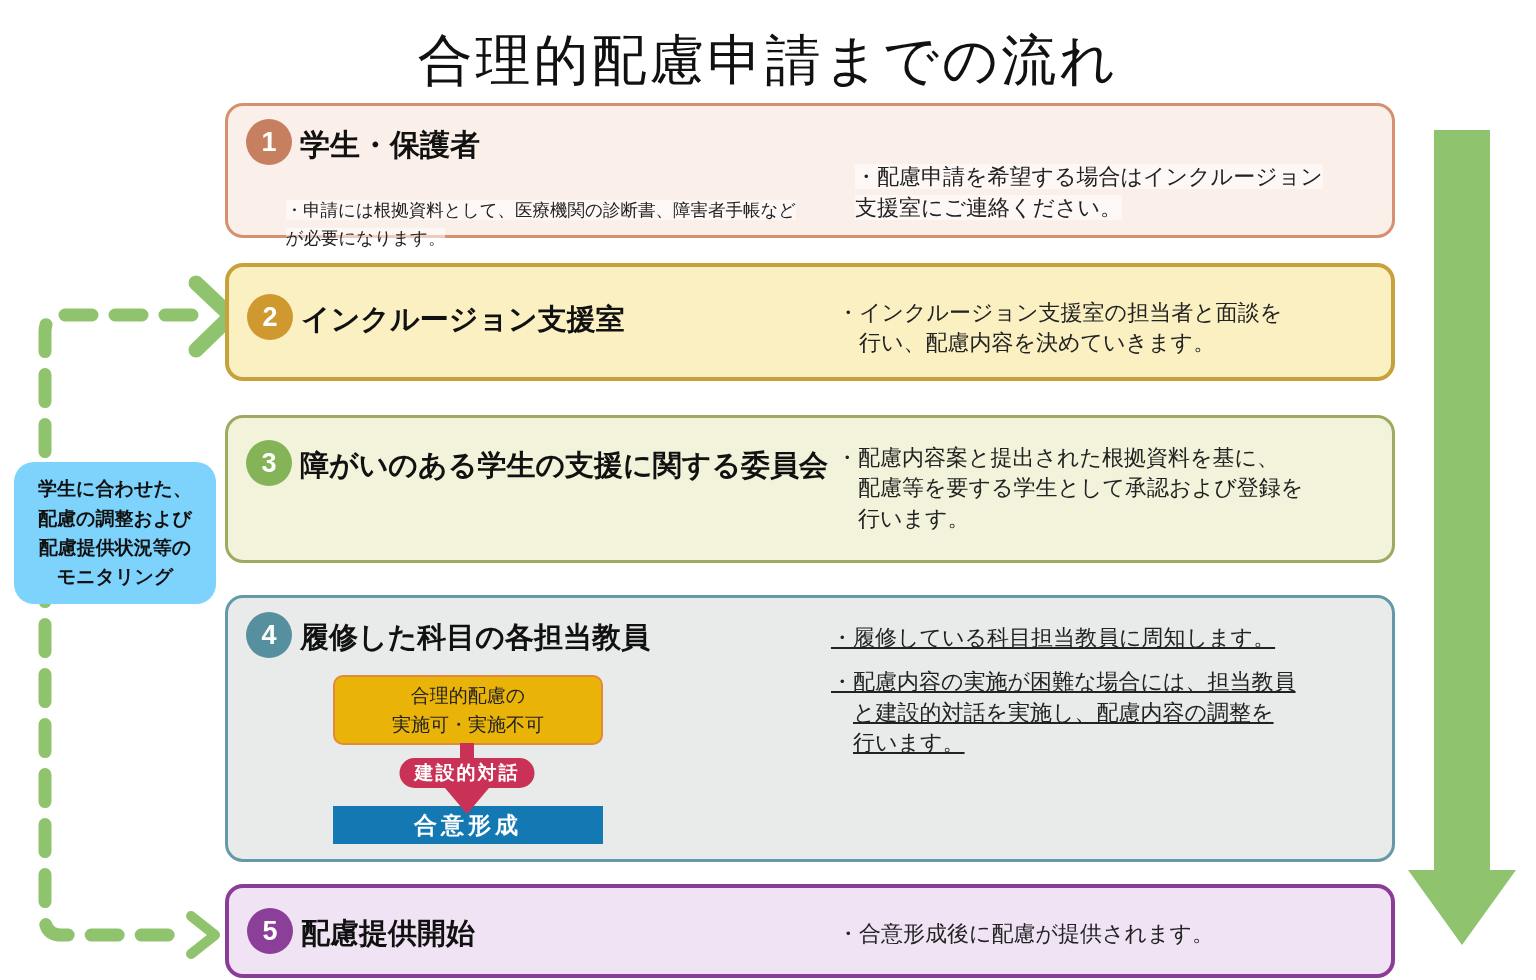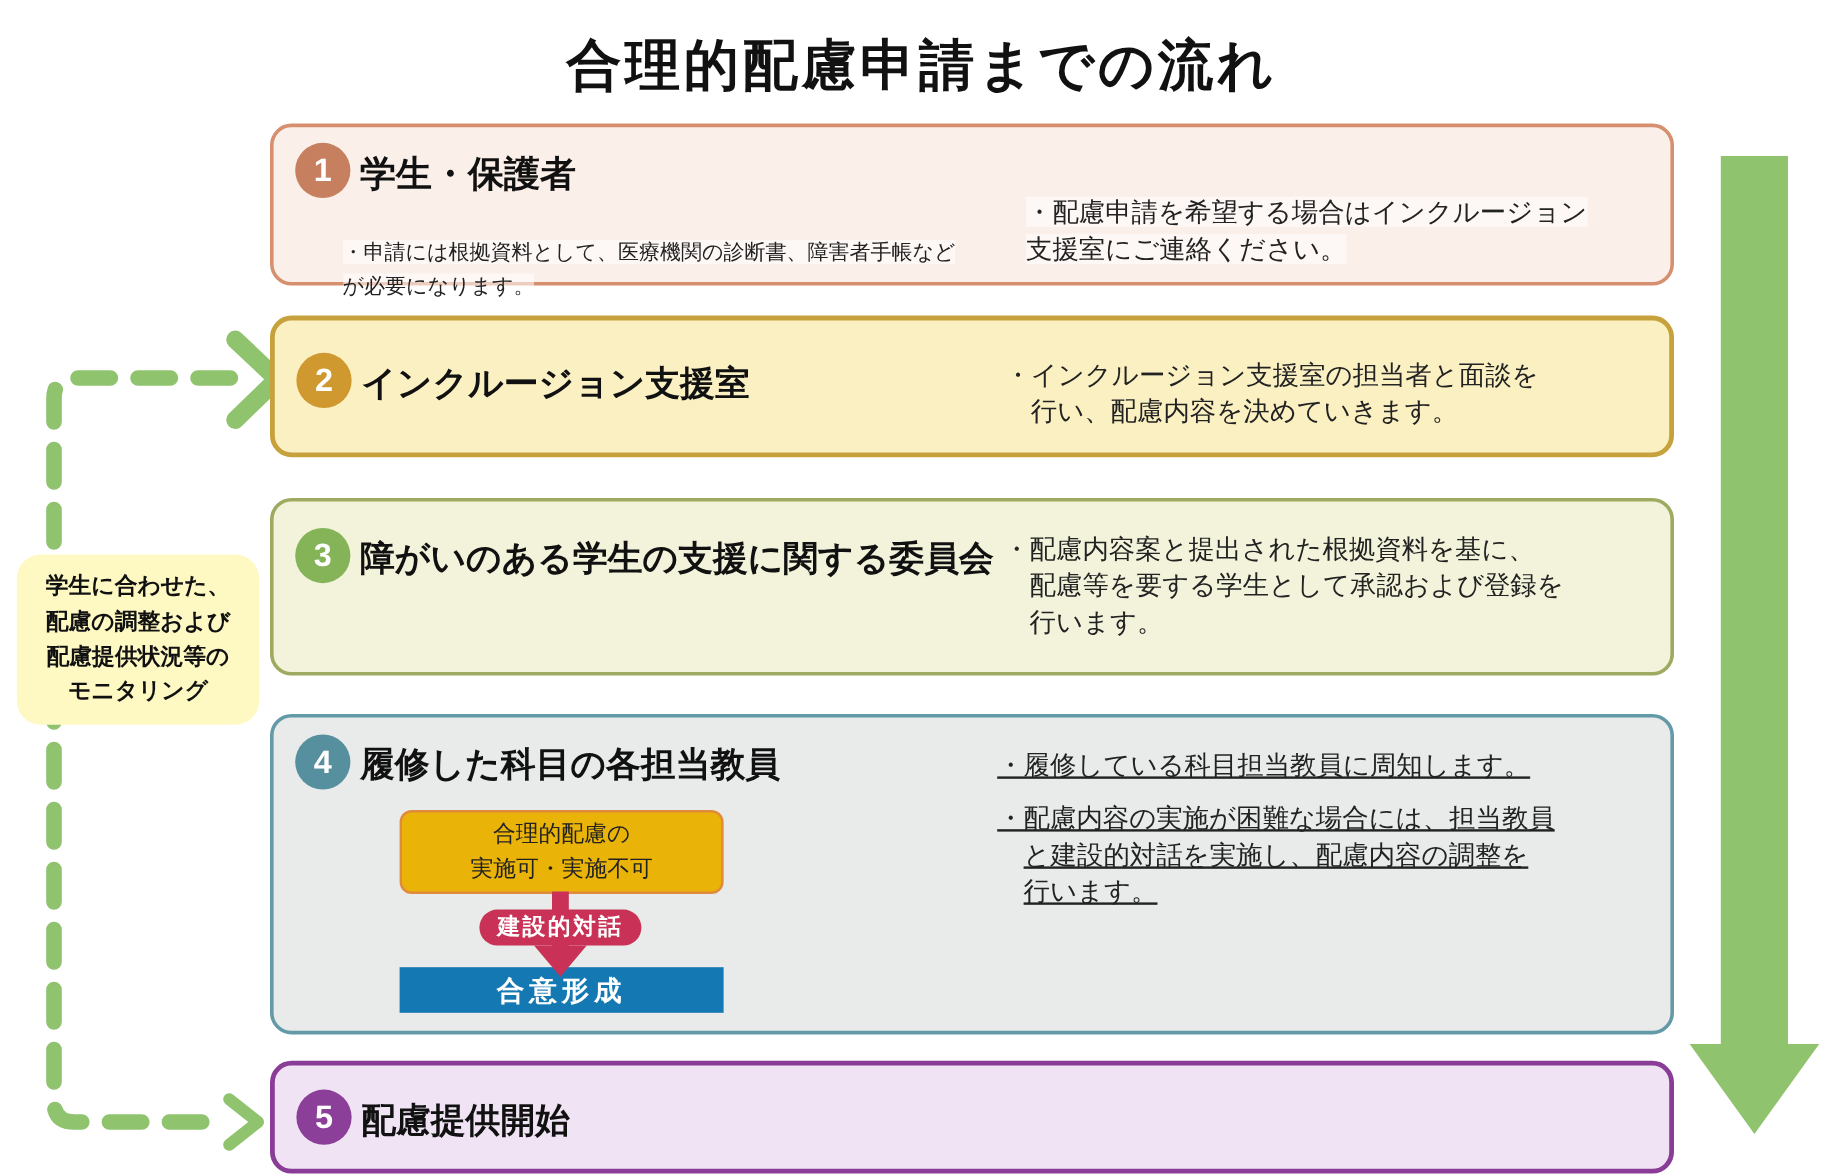--- a/index.html
+++ b/index.html
@@ -2,21 +2,21 @@
 <html lang="ja"><head>
 <meta charset="utf-8">
 <style>
   * { margin:0; padding:0; box-sizing:border-box; }
   html,body { background:#ffffff; }
   body { font-family:"Liberation Sans","DejaVu Sans",sans-serif; color:#1a1a1a; }
   .canvas { position:relative; width:1536px; height:980px; background:#ffffff; overflow:hidden; }
 
   
   .title { position:absolute; top:24px; left:0; width:100%; text-align:center;
-           font-size:46px; font-weight:700; letter-spacing:3px; color:#111; }
+           font-size:55px; font-weight:400; letter-spacing:3px; color:#111; }
 
   
   .overlay { position:absolute; top:0; left:0; z-index:1; }
 
   
   .box { position:absolute; left:225px; width:1170px; border-radius:18px; z-index:2; }
   .box1 { top:103px; height:135px; background:#FBEFE9; border:3px solid #D6906F; }
   .box2 { top:263px; height:118px; background:#FAF0C2; border:4px solid #C7A13B; }
   .box3 { top:415px; height:148px; background:#F3F3DB; border:3px solid #9EAA5F; }
   .box4 { top:595px; height:267px; background:#E8EBEA; border:3px solid #649AA8; }
@@ -61,21 +61,21 @@
                background:#1478B3; color:#fff; font-size:23px; font-weight:800;
                letter-spacing:4px; display:flex; align-items:center; justify-content:center; z-index:2; }
   .flow-arrow { position:absolute; left:0; top:0; z-index:3; }
   .dialog-pill { position:absolute; left:239px; top:160px; transform:translateX(-50%);
                  background:#C93256; color:#fff; border-radius:16px; height:30px;
                  line-height:30px; padding:0 15px; font-size:19px; font-weight:800;
                  letter-spacing:2px; white-space:nowrap; z-index:4; }
 
   
   .monitor { position:absolute; left:14px; top:462px; width:202px; height:142px;
-             background:#fef9c3; border-radius:20px; z-index:2;
+             background:#7dd3fc; border-radius:20px; z-index:2;
              display:flex; align-items:center; justify-content:center; text-align:center;
              font-size:19px; font-weight:800; line-height:1.55; color:#111; white-space:pre-line; }
 </style>
 </head>
 <body>
 
 <div class="canvas">
 
   <svg class="overlay" width="1536" height="980" viewBox="0 0 1536 980">
 
@@ -145,20 +145,21 @@
 と建設的対話を実施し、配慮内容の調整を
 行います。</div>
     </div>
   </section>
 
   <section class="box box5">
     <div class="badge b5">
       <span>5</span>
     </div>
     <h2 class="heading h5">配慮提供開始</h2>
+    <div class="bullet r5">・合意形成後に配慮が提供されます。</div>
   </section>
 
   <div class="monitor">学生に合わせた、
 配慮の調整および
 配慮提供状況等の
 モニタリング</div>
 
 </div>
 
 </body></html>

